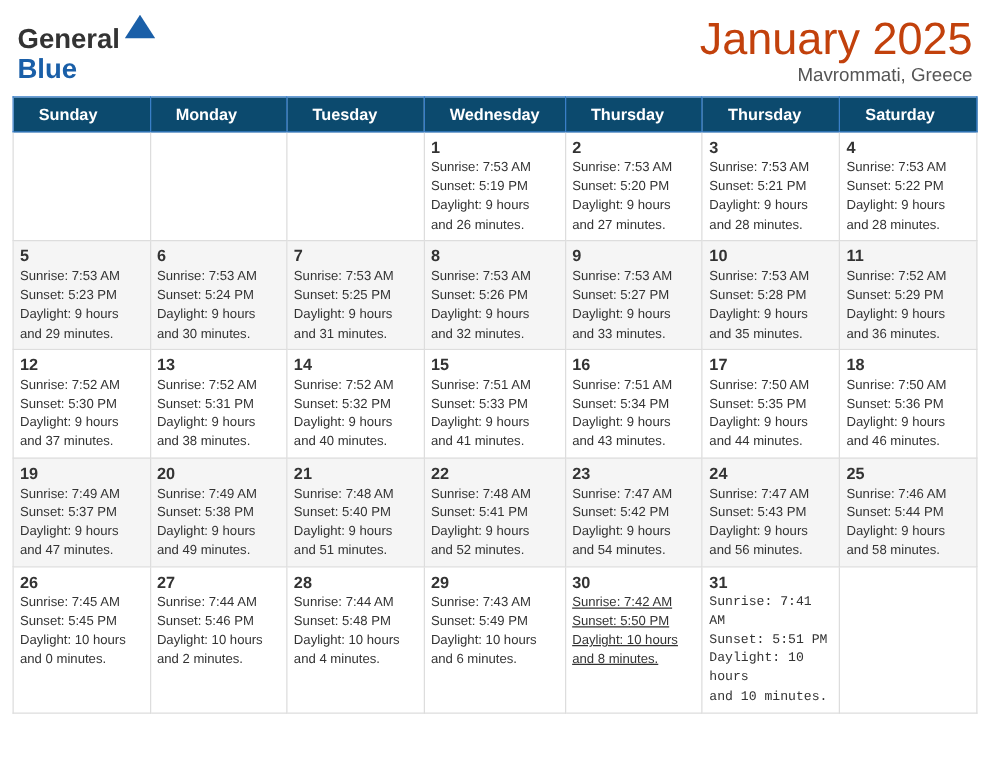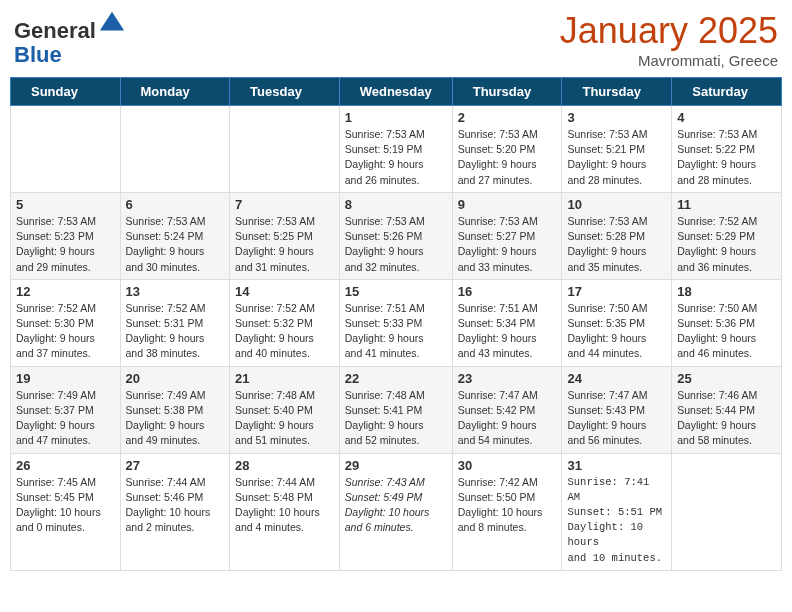--- a/index.html
+++ b/index.html
@@ -330,28 +330,28 @@
         </td>
         <td>
           <span class="day-num">28</span>
           <div class="day-info" style="white-space: pre-line;">Sunrise: 7:44 AM
 Sunset: 5:48 PM
 Daylight: 10 hours
 and 4 minutes.</div>
         </td>
         <td>
           <span class="day-num">29</span>
-          <div class="day-info" style="white-space: pre-line; font-style: italic;">Sunrise: 7:43 AM
+          <div class="day-info" style="white-space: pre-line;">Sunrise: 7:43 AM
 Sunset: 5:49 PM
 Daylight: 10 hours
 and 6 minutes.</div>
         </td>
         <td>
           <span class="day-num">30</span>
-          <div class="day-info" style="white-space: pre-line;">Sunrise: 7:42 AM
+          <div class="day-info" style="white-space: pre-line; text-decoration: underline;">Sunrise: 7:42 AM
 Sunset: 5:50 PM
 Daylight: 10 hours
 and 8 minutes.</div>
         </td>
         <td>
           <span class="day-num">31</span>
           <div class="day-info" style="white-space: pre-line; font-family: Liberation Mono, monospace;">Sunrise: 7:41 AM
 Sunset: 5:51 PM
 Daylight: 10 hours
 and 10 minutes.</div>

